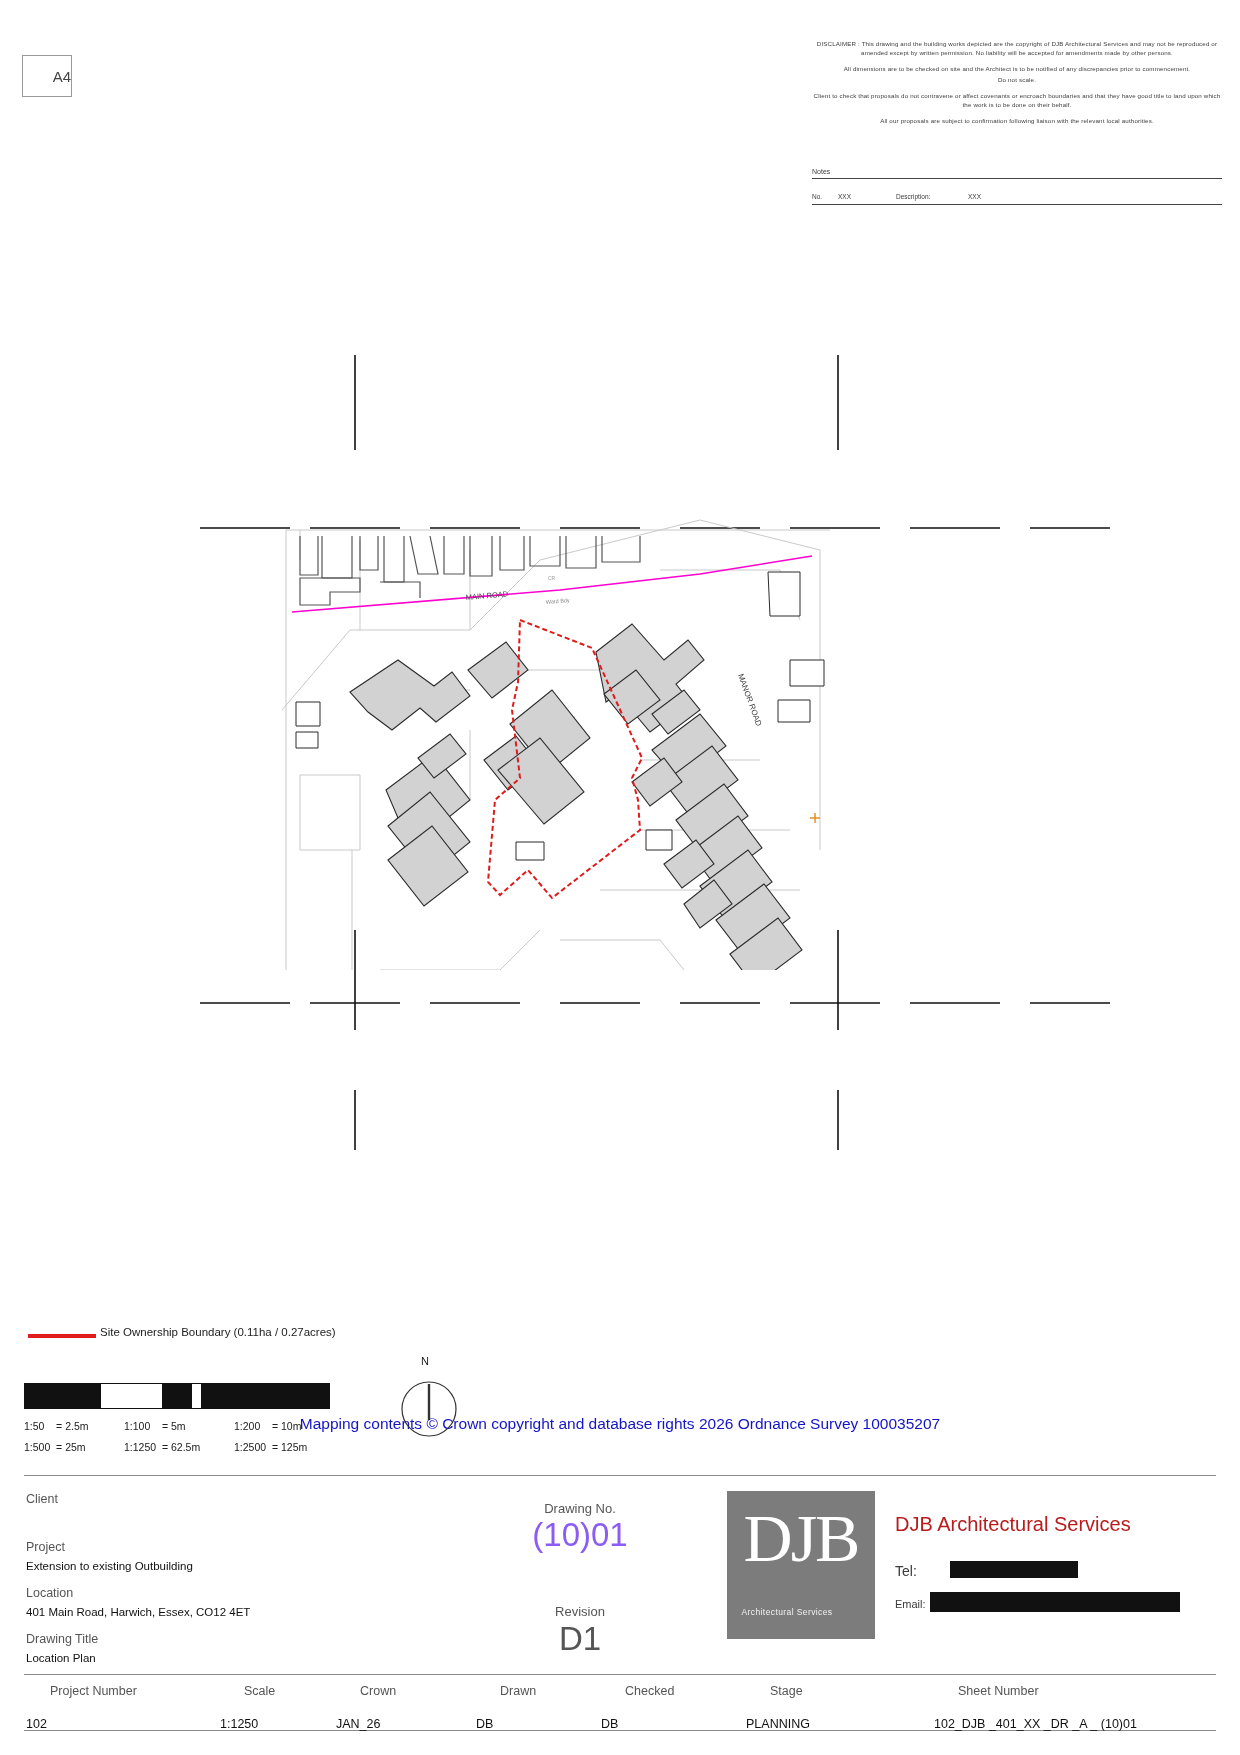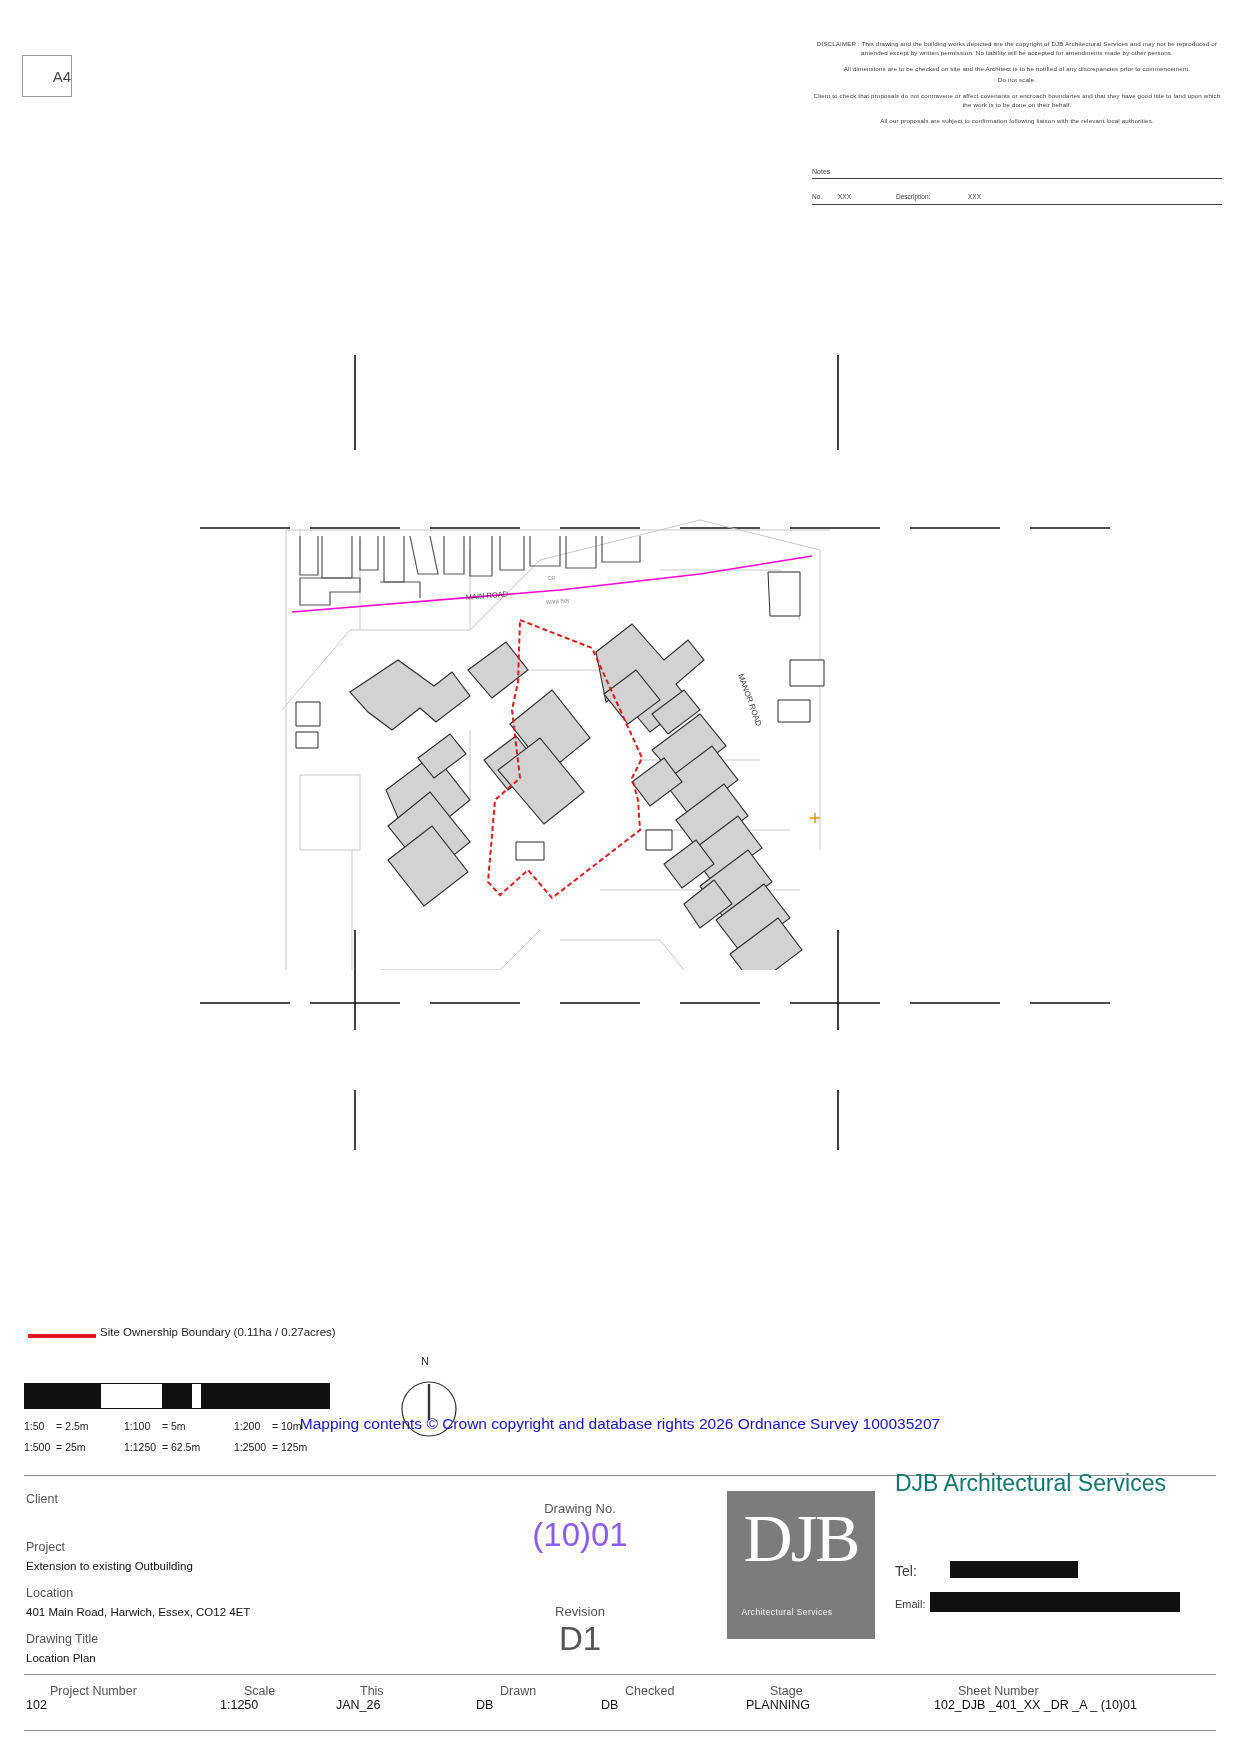--- a/index.html
+++ b/index.html
@@ -101,32 +101,32 @@
   }
   .logo-letters{
     position:absolute;left:0;top:8px;width:148px;text-align:center;
     font-family:"Liberation Serif",serif;font-size:68px;letter-spacing:-2px;color:#fff;
   }
   .logo-sub{
     position:absolute;left:0;bottom:22px;width:120px;text-align:center;
     font-size:8.5px;color:#f2f2f2;letter-spacing:.4px;
   }
   .company{
-    position:absolute;left:895px;top:1470px;font-size:23px;color:#0f766e;
+    position:absolute;left:895px;top:1513px;font-size:20px;color:#b91c1c;
   }
   .tel-l{position:absolute;left:895px;top:1563px;font-size:14px;color:#3a3a3a;}
   .tel-redact{position:absolute;left:950px;top:1561px;width:128px;height:17px;background:#111;}
   .email-l{position:absolute;left:895px;top:1598px;font-size:11px;color:#3a3a3a;}
   .email-redact{position:absolute;left:930px;top:1592px;width:250px;height:20px;background:#111;}
 
   
   .bottom-row{position:absolute;left:24px;top:1684px;width:1192px;height:46px;}
   .bg-cell{position:absolute;top:0;}
   .bg-cell .bl{font-size:12.5px;color:#555;display:block;margin-left:24px;}
-  .bg-cell .bv{font-size:12.5px;color:#111;display:block;}
+  .bg-cell .bv{font-size:12.5px;color:#111;display:block;margin-top:19px;}
   .c1{left:2px;}
   .c2{left:196px;}
   .c3{left:312px;}
   .c4{left:452px;}
   .c5{left:577px;}
   .c6{left:722px;}
   .c7{left:910px;}
 </style>
 </head>
 <body>
@@ -333,21 +333,21 @@
   <div class="bottom-row">
     <div class="bg-cell c1">
       <span class="bl">Project Number</span>
       <span class="bv">102</span>
     </div>
     <div class="bg-cell c2">
       <span class="bl">Scale</span>
       <span class="bv">1:1250</span>
     </div>
     <div class="bg-cell c3">
-      <span class="bl">This</span>
+      <span class="bl">Crown</span>
       <span class="bv">JAN_26</span>
     </div>
     <div class="bg-cell c4">
       <span class="bl">Drawn</span>
       <span class="bv">DB</span>
     </div>
     <div class="bg-cell c5">
       <span class="bl">Checked</span>
       <span class="bv">DB</span>
     </div>

